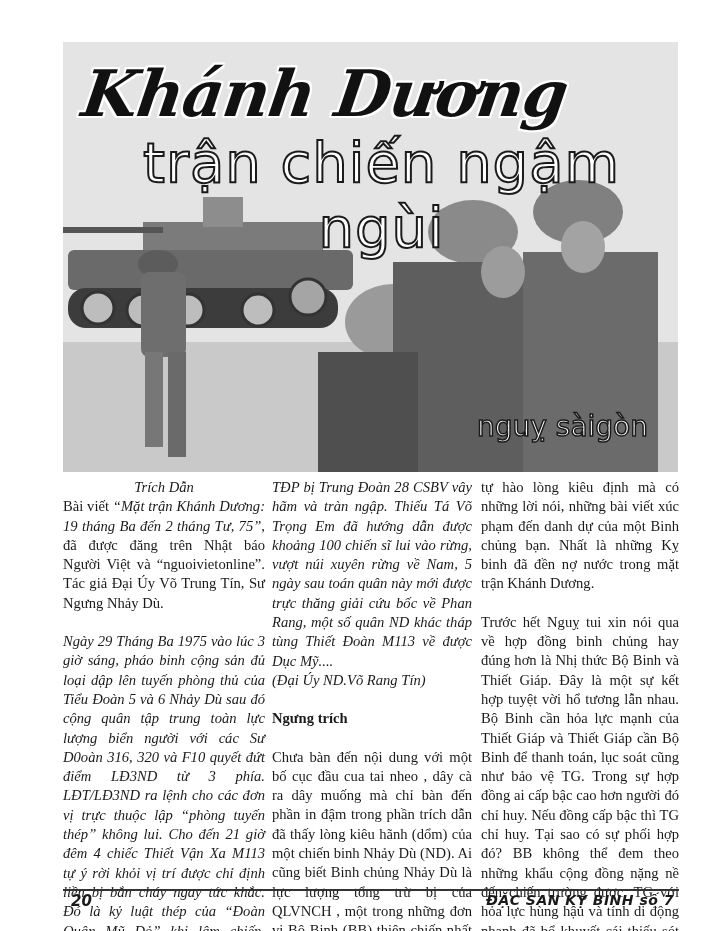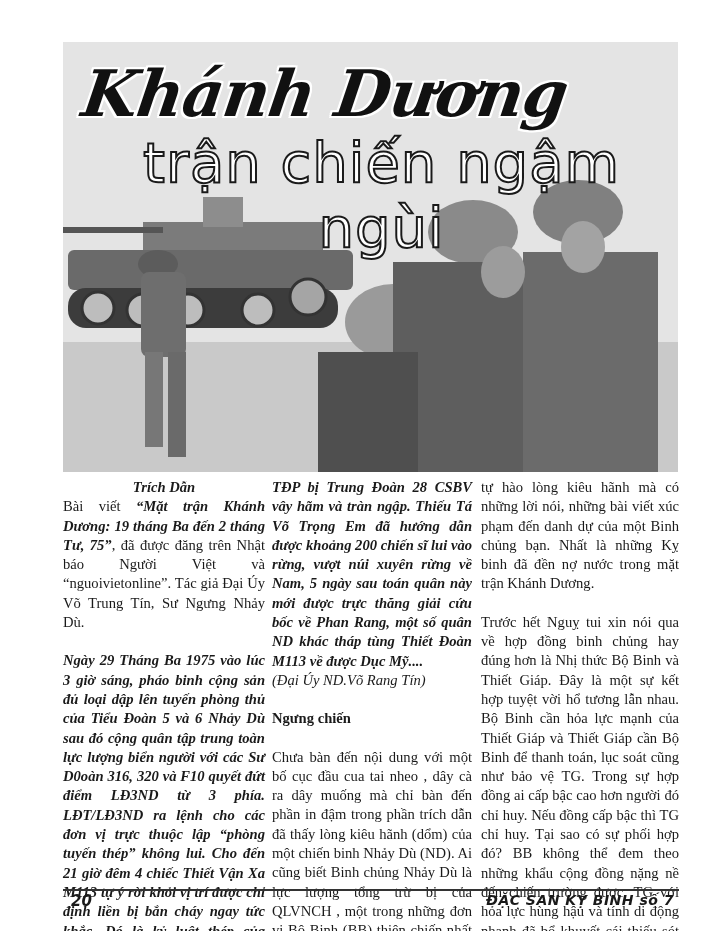--- a/index.html
+++ b/index.html
@@ -15,21 +15,21 @@
       color: #ffffff; letter-spacing: 1px; text-align: center; -webkit-text-stroke: 2px #1a1a1a; }
     .credit { position: absolute; right: 30px; top: 368px; font-family: "DejaVu Sans", sans-serif; font-size: 28px; color: #fff;
       -webkit-text-stroke: 1.5px #1a1a1a; }
 
     .col { position: absolute; top: 478px; width: 200px; font-size: 14.6px; line-height: 19.3px; text-align: justify; }
     .col1 { left: 63px; width: 202px; }
     .col2 { left: 272px; width: 200px; }
     .col3 { left: 481px; width: 198px; }
     .col p { margin: 0; }
     .center { text-align: center; }
-    .bi { font-weight: bold; font-style: italic; }
+    .bi { font-weight: normal; font-style: italic; }
     .it { font-style: italic; }
     .bo { font-weight: bold; }
     .gap { height: 19px; }
 
     .rule { position: absolute; left: 63px; width: 616px; top: 889px; height: 2px; background: #333; }
     .pagenum { position: absolute; left: 63px; top: 892px; font-family: "DejaVu Sans", sans-serif; font-weight: bold; font-style: italic; font-size: 15px; margin-left: 8px; }
     .magazine { position: absolute; right: 46px; top: 892px; font-family: "DejaVu Sans", sans-serif; font-weight: bold; font-style: italic; font-size: 14px; letter-spacing: 0.5px; }
   </style>
 </head>
 <body>
@@ -67,39 +67,40 @@
       <ellipse cx="330" cy="280" rx="48" ry="38" fill="#9a9a9a"></ellipse>
       <rect x="330" y="220" width="150" height="210" fill="#5e5e5e"></rect>
       <rect x="460" y="210" width="135" height="220" fill="#6b6b6b"></rect>
       <rect x="255" y="310" width="100" height="120" fill="#4f4f4f"></rect>
       <ellipse cx="440" cy="230" rx="22" ry="26" fill="#9c9c9c"></ellipse>
       <ellipse cx="520" cy="205" rx="22" ry="26" fill="#a3a3a3"></ellipse>
     </g>
   </svg>
   <div class="title-script">Khánh Dương</div>
   <div class="title-outline">trận chiến ngậm ngùi</div>
+  <div class="credit">nguỵ sàigòn</div>
 </div>
 
 <div class="col col1">
   <p class="center bi">Trích Dẫn</p>
   <p><span>Bài viết </span><span class="bi">“Mặt trận Khánh Dương: 19 tháng Ba đến 2 tháng Tư, 75”</span><span>, đã được đăng trên Nhật báo Người Việt và “nguoivietonline”. Tác giả Đại Úy Võ Trung Tín, Sư Ngưng Nhảy Dù.</span></p>
   <div class="gap"></div>
   <p class="bi">Ngày 29 Tháng Ba 1975 vào lúc 3 giờ sáng, pháo binh cộng sản đủ loại dập lên tuyến phòng thủ của Tiểu Đoàn 5 và 6 Nhảy Dù sau đó cộng quân tập trung toàn lực lượng biển người với các Sư D0oàn 316, 320 và F10 quyết đứt điểm LĐ3ND từ 3 phía. LĐT/LĐ3ND ra lệnh cho các đơn vị trực thuộc lập “phòng tuyến thép” không lui. Cho đến 21 giờ đêm 4 chiếc Thiết Vận Xa M113 tự ý rời khỏi vị trí được chỉ định liền bị bắn cháy ngay tức khắc. Đó là kỷ luật thép của “Đoàn Quân Mũ Đỏ” khi lâm chiến. TĐ5ND do Trung Tá Bùi Quyền TĐT và Thiếu Tá Võ Trọng Em làm</p>
 </div>
 
 <div class="col col2">
-  <p class="bi">TĐP bị Trung Đoàn 28 CSBV vây hãm và tràn ngập. Thiếu Tá Võ Trọng Em đã hướng dẫn được khoảng 200 chiến sĩ lui vào rừng, vượt núi xuyên rừng về Nam, 5 ngày sau toán quân này mới được trực thăng giải cứu bốc về Phan Rang, một số quân ND khác tháp tùng Thiết Đoàn M113 về được Dục Mỹ....</p>
+  <p class="bi">TĐP bị Trung Đoàn 28 CSBV vây hãm và tràn ngập. Thiếu Tá Võ Trọng Em đã hướng dẫn được khoảng 100 chiến sĩ lui vào rừng, vượt núi xuyên rừng về Nam, 5 ngày sau toán quân này mới được trực thăng giải cứu bốc về Phan Rang, một số quân ND khác tháp tùng Thiết Đoàn M113 về được Dục Mỹ....</p>
   <p class="it">(Đại Úy ND.Võ Rang Tín)</p>
   <div class="gap"></div>
-  <p class="bo">Ngưng chiến</p>
+  <p class="bo">Ngưng trích</p>
   <div class="gap"></div>
   <p>Chưa bàn đến nội dung với một bố cục đầu cua tai nheo , dây cà ra dây muống mà chỉ bàn đến phần in đậm trong phần trích dẫn đã thấy lòng kiêu hãnh (dổm) của một chiến binh Nhảy Dù (ND). Ai cũng biết Binh chủng Nhảy Dù là lực lượng tổng trừ bị của QLVNCH , một trong những đơn vị Bộ Binh (BB) thiện chiến nhất của QLVNCH. Nhưng không phải vì niềm</p>
 </div>
 
 <div class="col col3">
-  <p>tự hào lòng kiêu hãnh mà có những lời nói, những bài viết xúc phạm đến danh dự của một Binh chủng bạn. Nhất là những Kỵ binh đã đền nợ nước trong mặt trận Khánh Dương.</p>
+  <p>tự hào lòng kiêu định mà có những lời nói, những bài viết xúc phạm đến danh dự của một Binh chủng bạn. Nhất là những Kỵ binh đã đền nợ nước trong mặt trận Khánh Dương.</p>
   <div class="gap"></div>
   <p>Trước hết Nguỵ tui xin nói qua về hợp đồng binh chủng hay đúng hơn là Nhị thức Bộ Binh và Thiết Giáp. Đây là một sự kết hợp tuyệt vời hổ tương lẫn nhau. Bộ Binh cần hỏa lực mạnh của Thiết Giáp và Thiết Giáp cần Bộ Binh để thanh toán, lục soát cũng như bảo vệ TG. Trong sự hợp đồng ai cấp bậc cao hơn người đó chỉ huy. Nếu đồng cấp bậc thì TG chỉ huy. Tại sao có sự phối hợp đó? BB không thể đem theo những khẩu cộng đồng nặng nề đến chiến trường được. TG với hỏa lực hùng hậu và tính di động nhanh đã bổ khuyết cái thiếu sót của BB . BB rất cần sự yểm trợ của TG về hỏa lực và tính di động . Nhiều khi TG đã trở</p>
 </div>
 
 <div class="rule"></div>
 <div class="pagenum">20</div>
 <div class="magazine">ĐẶC SAN KỴ BINH số 7</div>
 
 </body></html>

